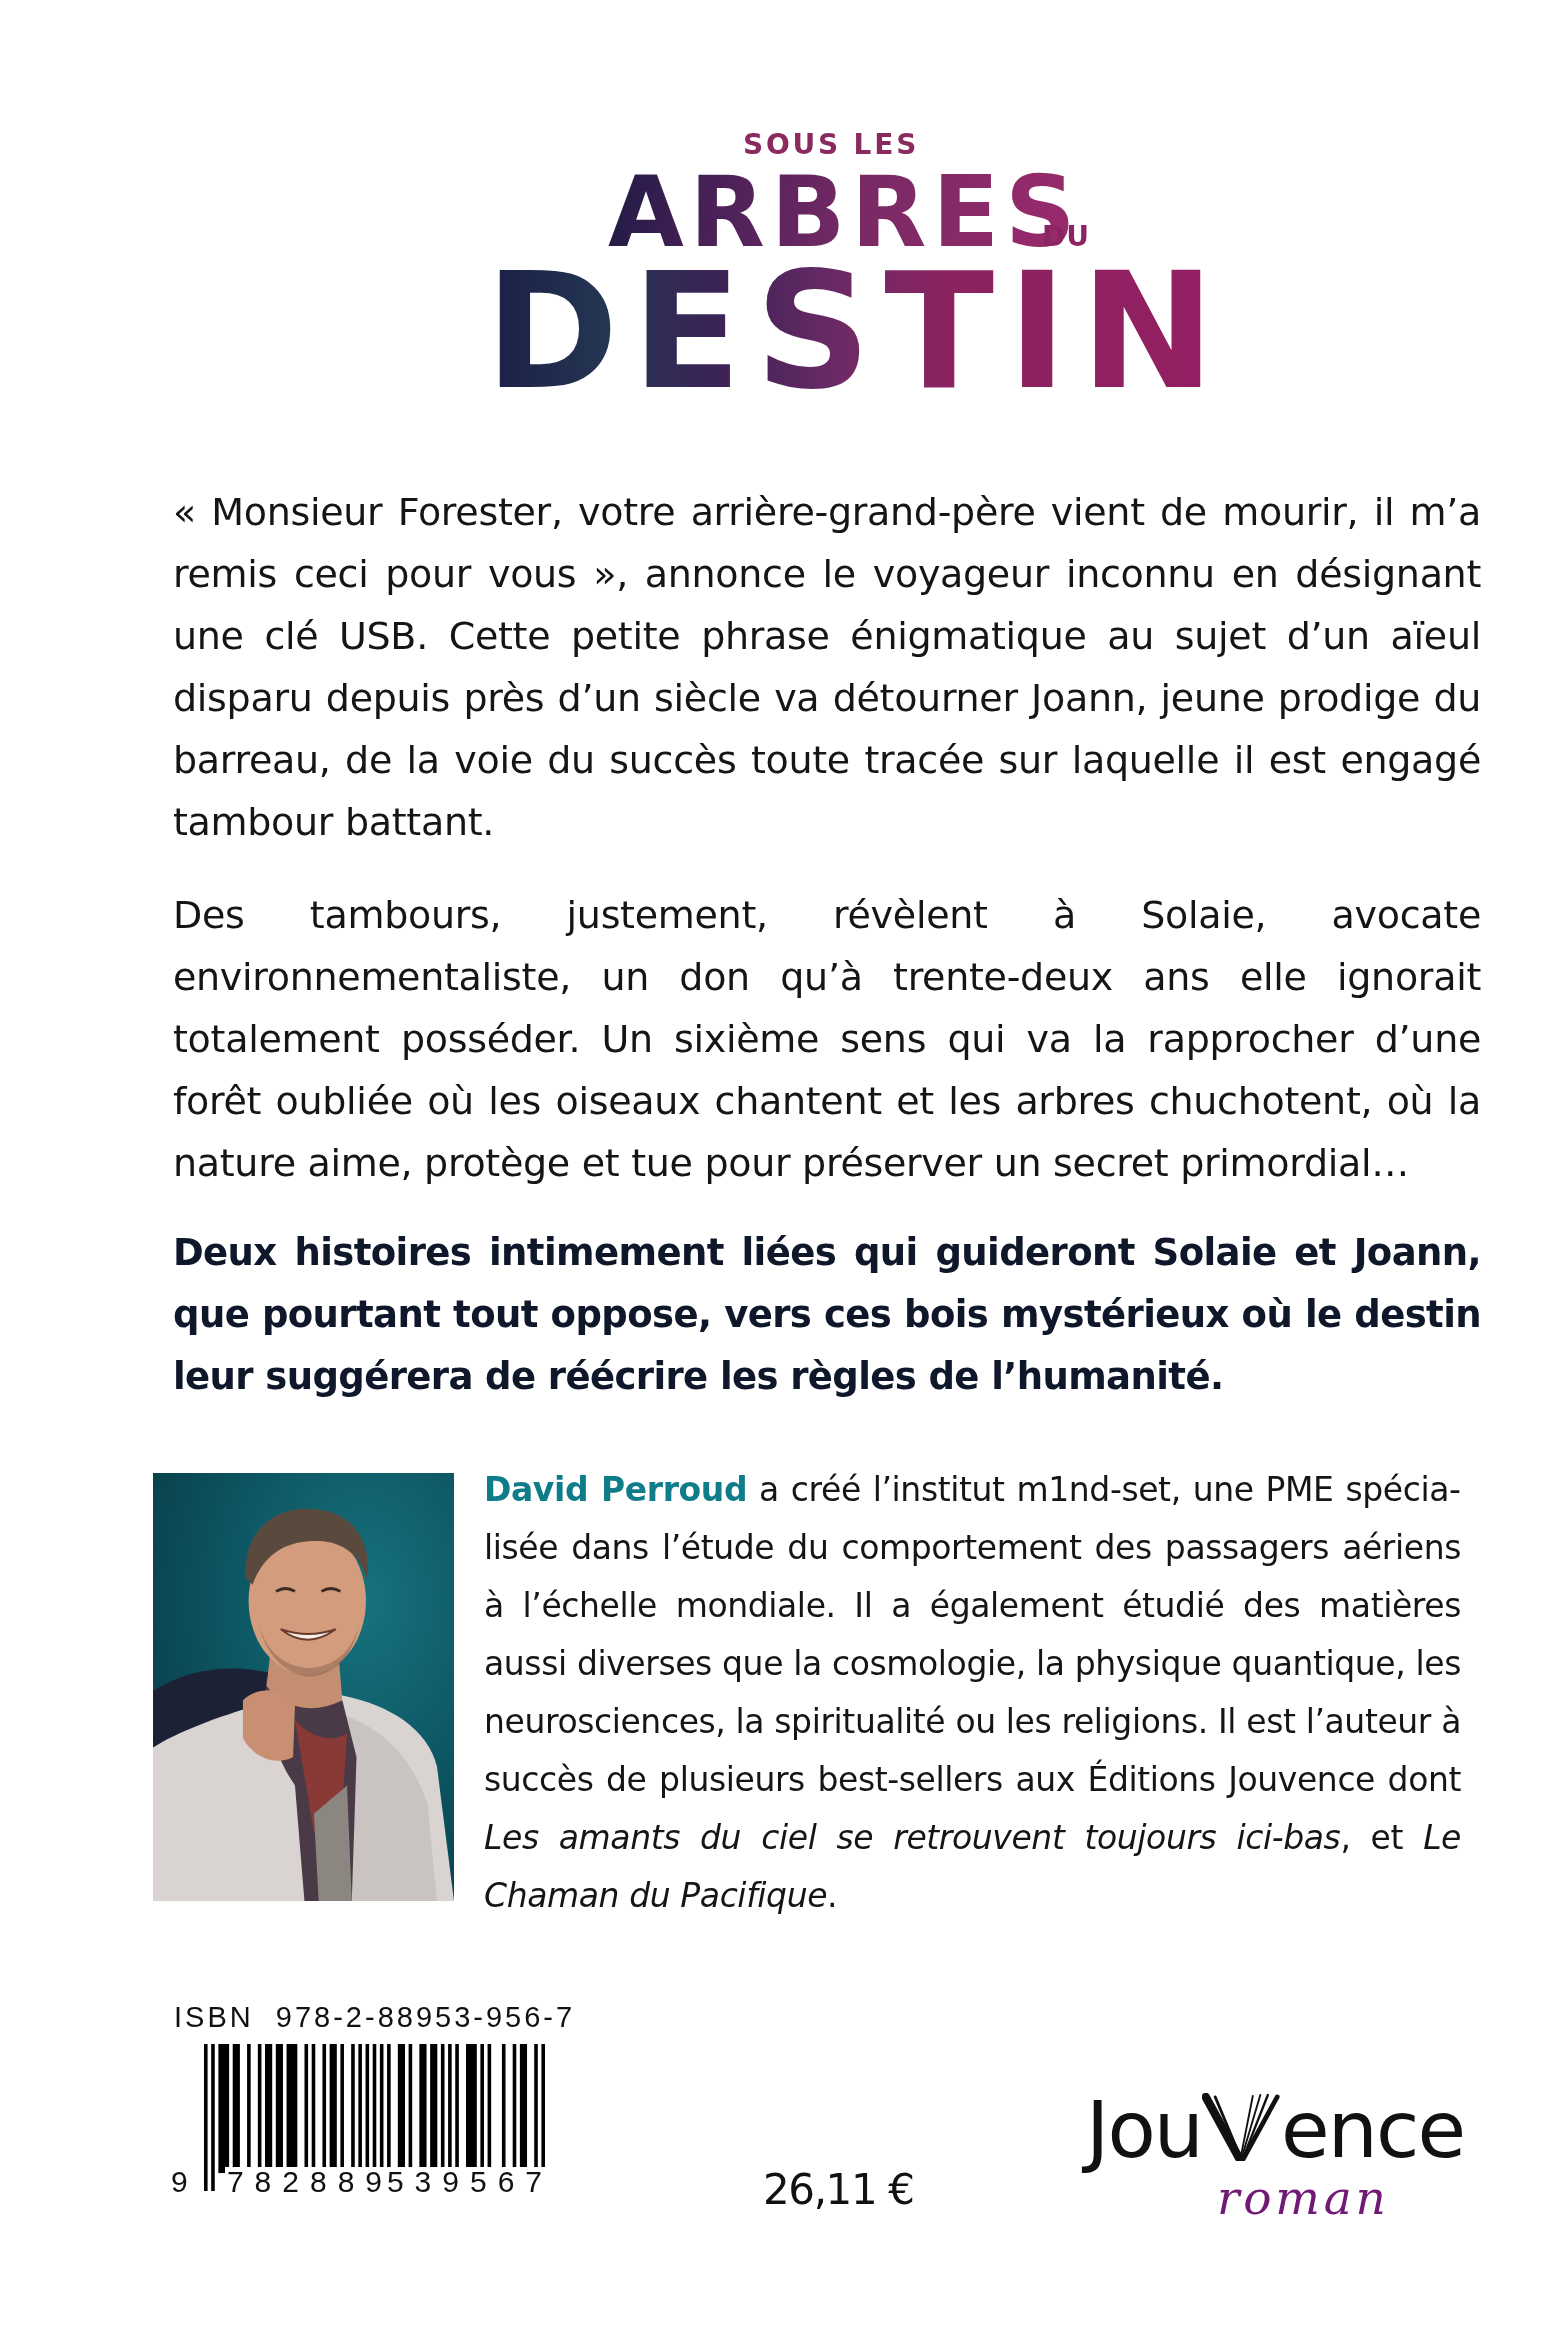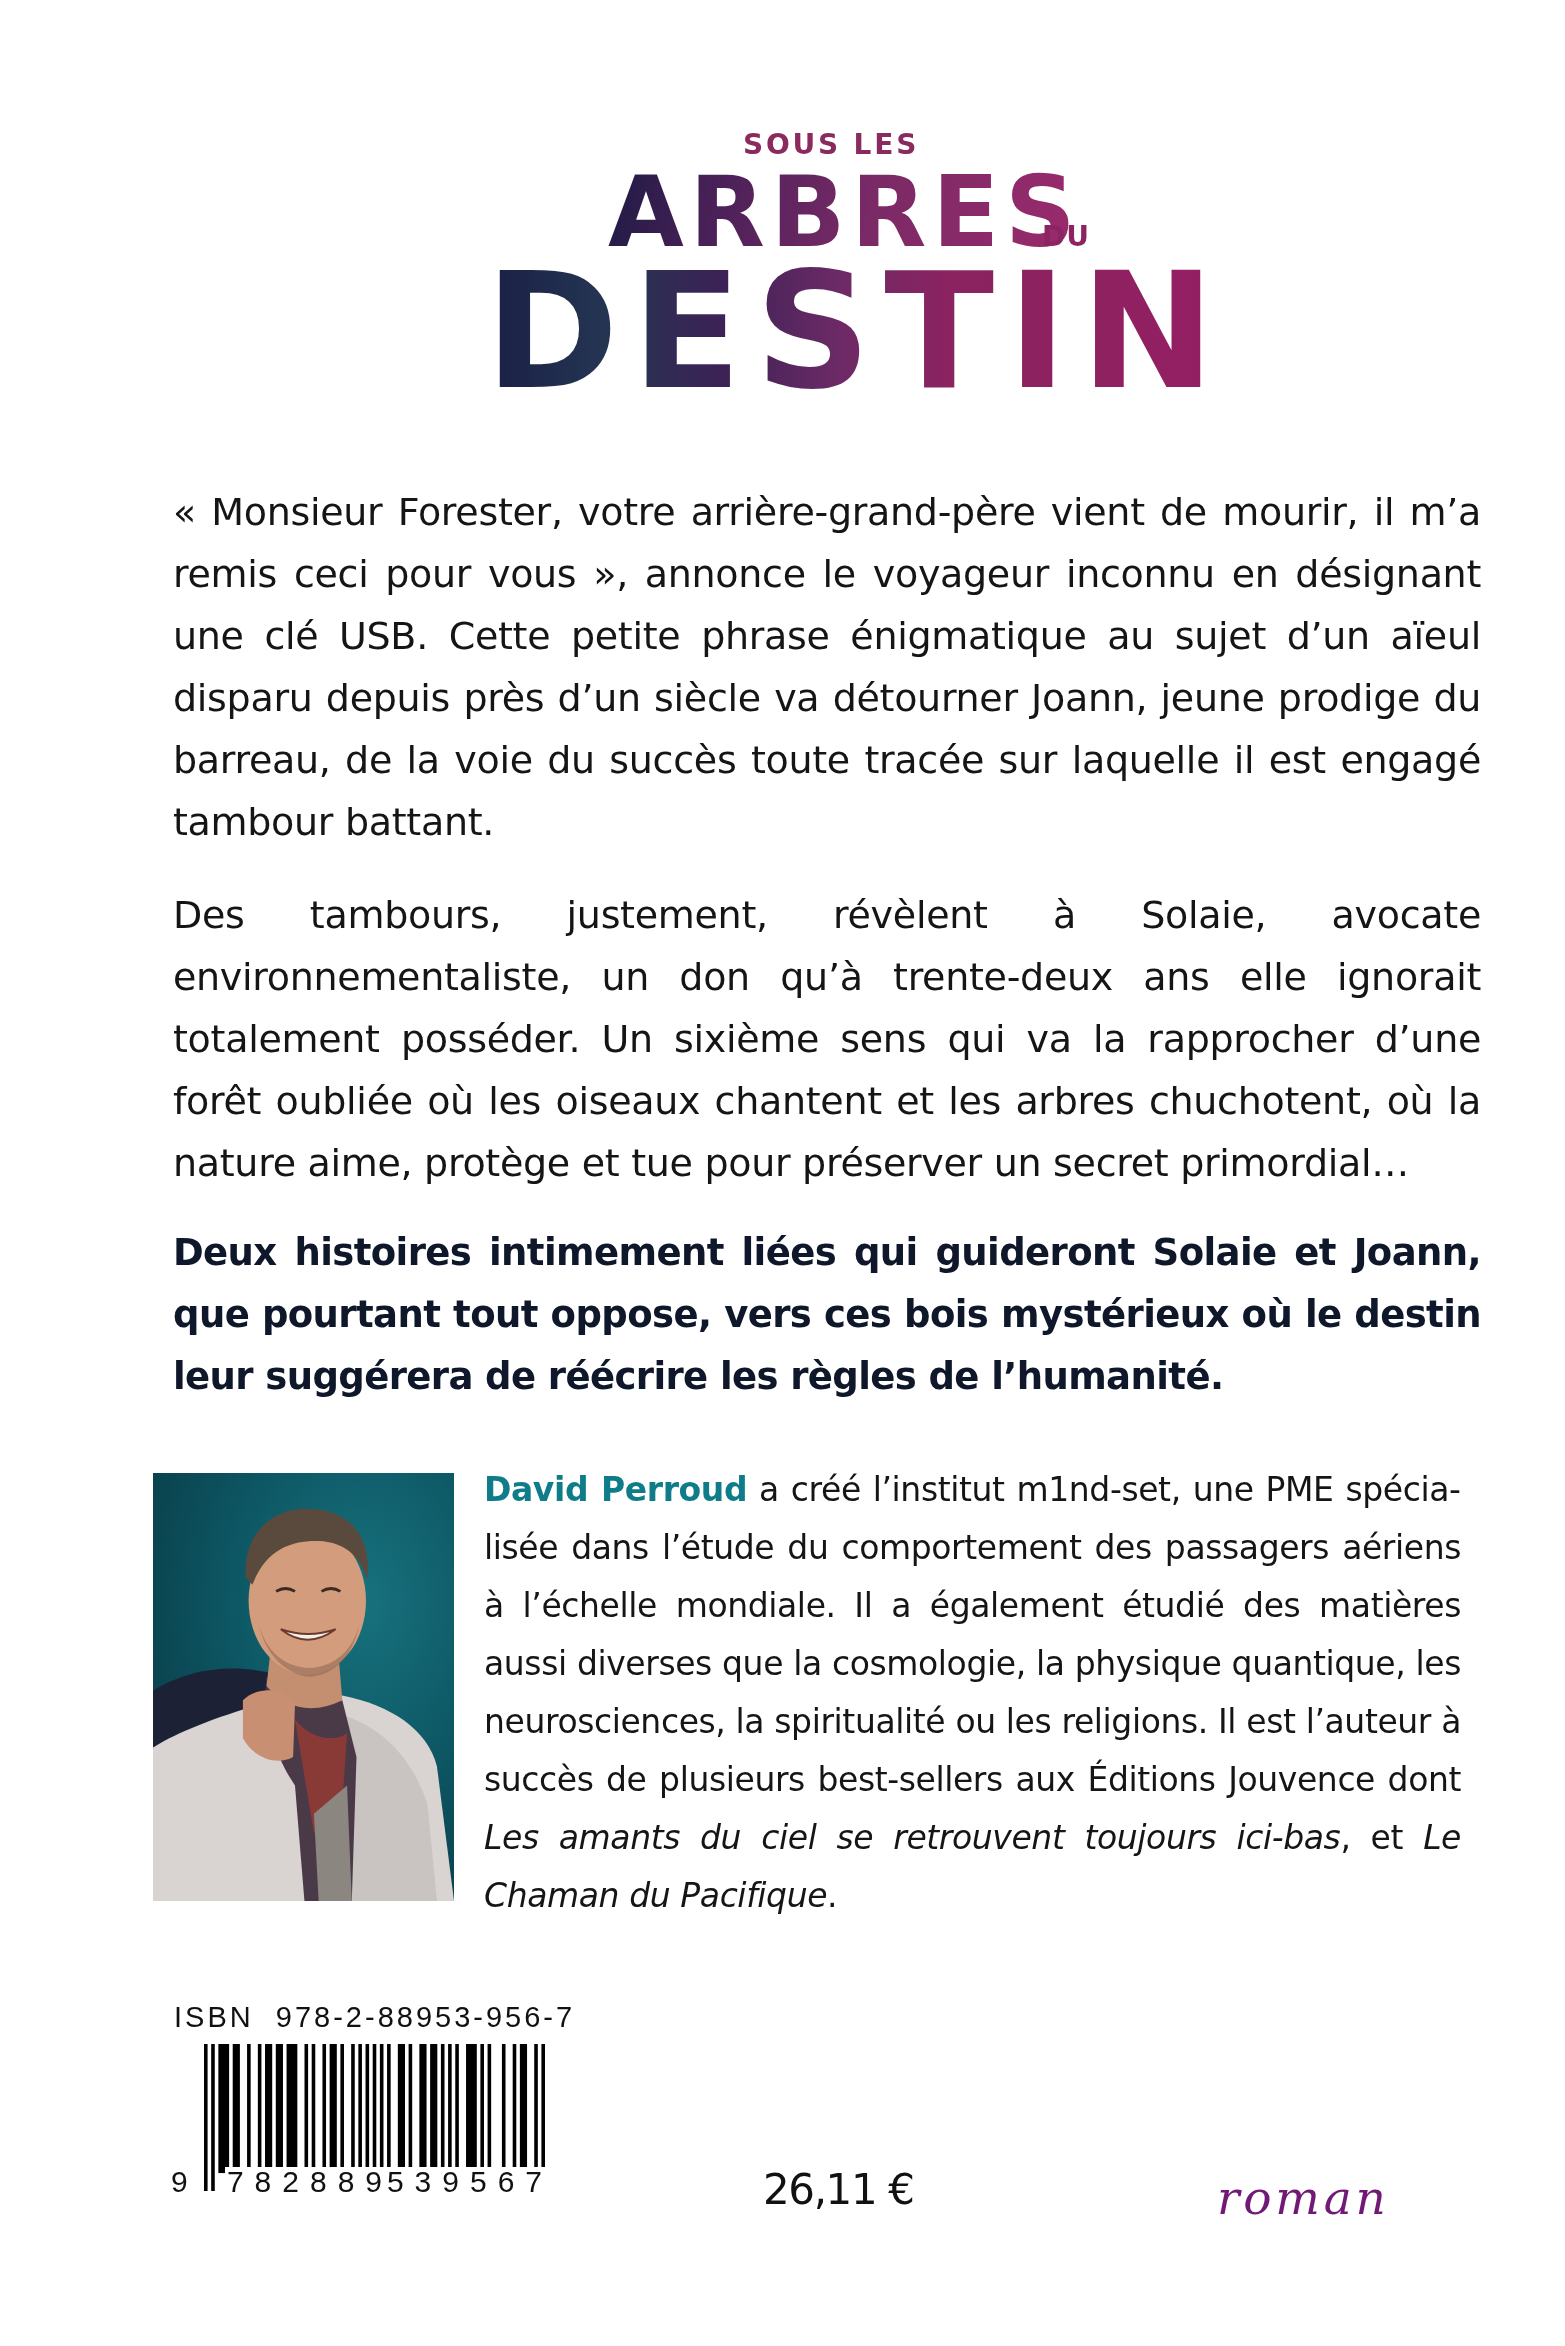--- a/index.html
+++ b/index.html
@@ -150,15 +150,25 @@
       <rect x="94" y="0" width="1" height="41"></rect>
   </g>
 </svg>
 <div class="ean-digits ean-first">9</div>
 <div class="ean-digits ean-left">782889</div>
 <div class="ean-digits ean-right">539567</div>
 
 <div class="price">26,11 €</div>
 
 <div class="logo">
+  <div class="logo-jou"><span>Jou</span><svg class="logo-v" viewBox="0 0 84 72">
+      <g fill="none" stroke="#111" stroke-linecap="round">
+        <path d="M4 4 L40 70" stroke-width="9"></path>
+        <path d="M80 4 L44 70" stroke-width="5"></path>
+        <path d="M70 2 L44 68" stroke-width="2.5"></path>
+        <path d="M62 2 L43 66" stroke-width="2"></path>
+        <path d="M54 3 L42 64" stroke-width="2"></path>
+        <path d="M14 4 L40 66" stroke-width="3"></path>
+      </g>
+    </svg><span>ence</span></div>
   <div class="logo-roman">roman</div>
 </div>
 
 
 </body></html>

